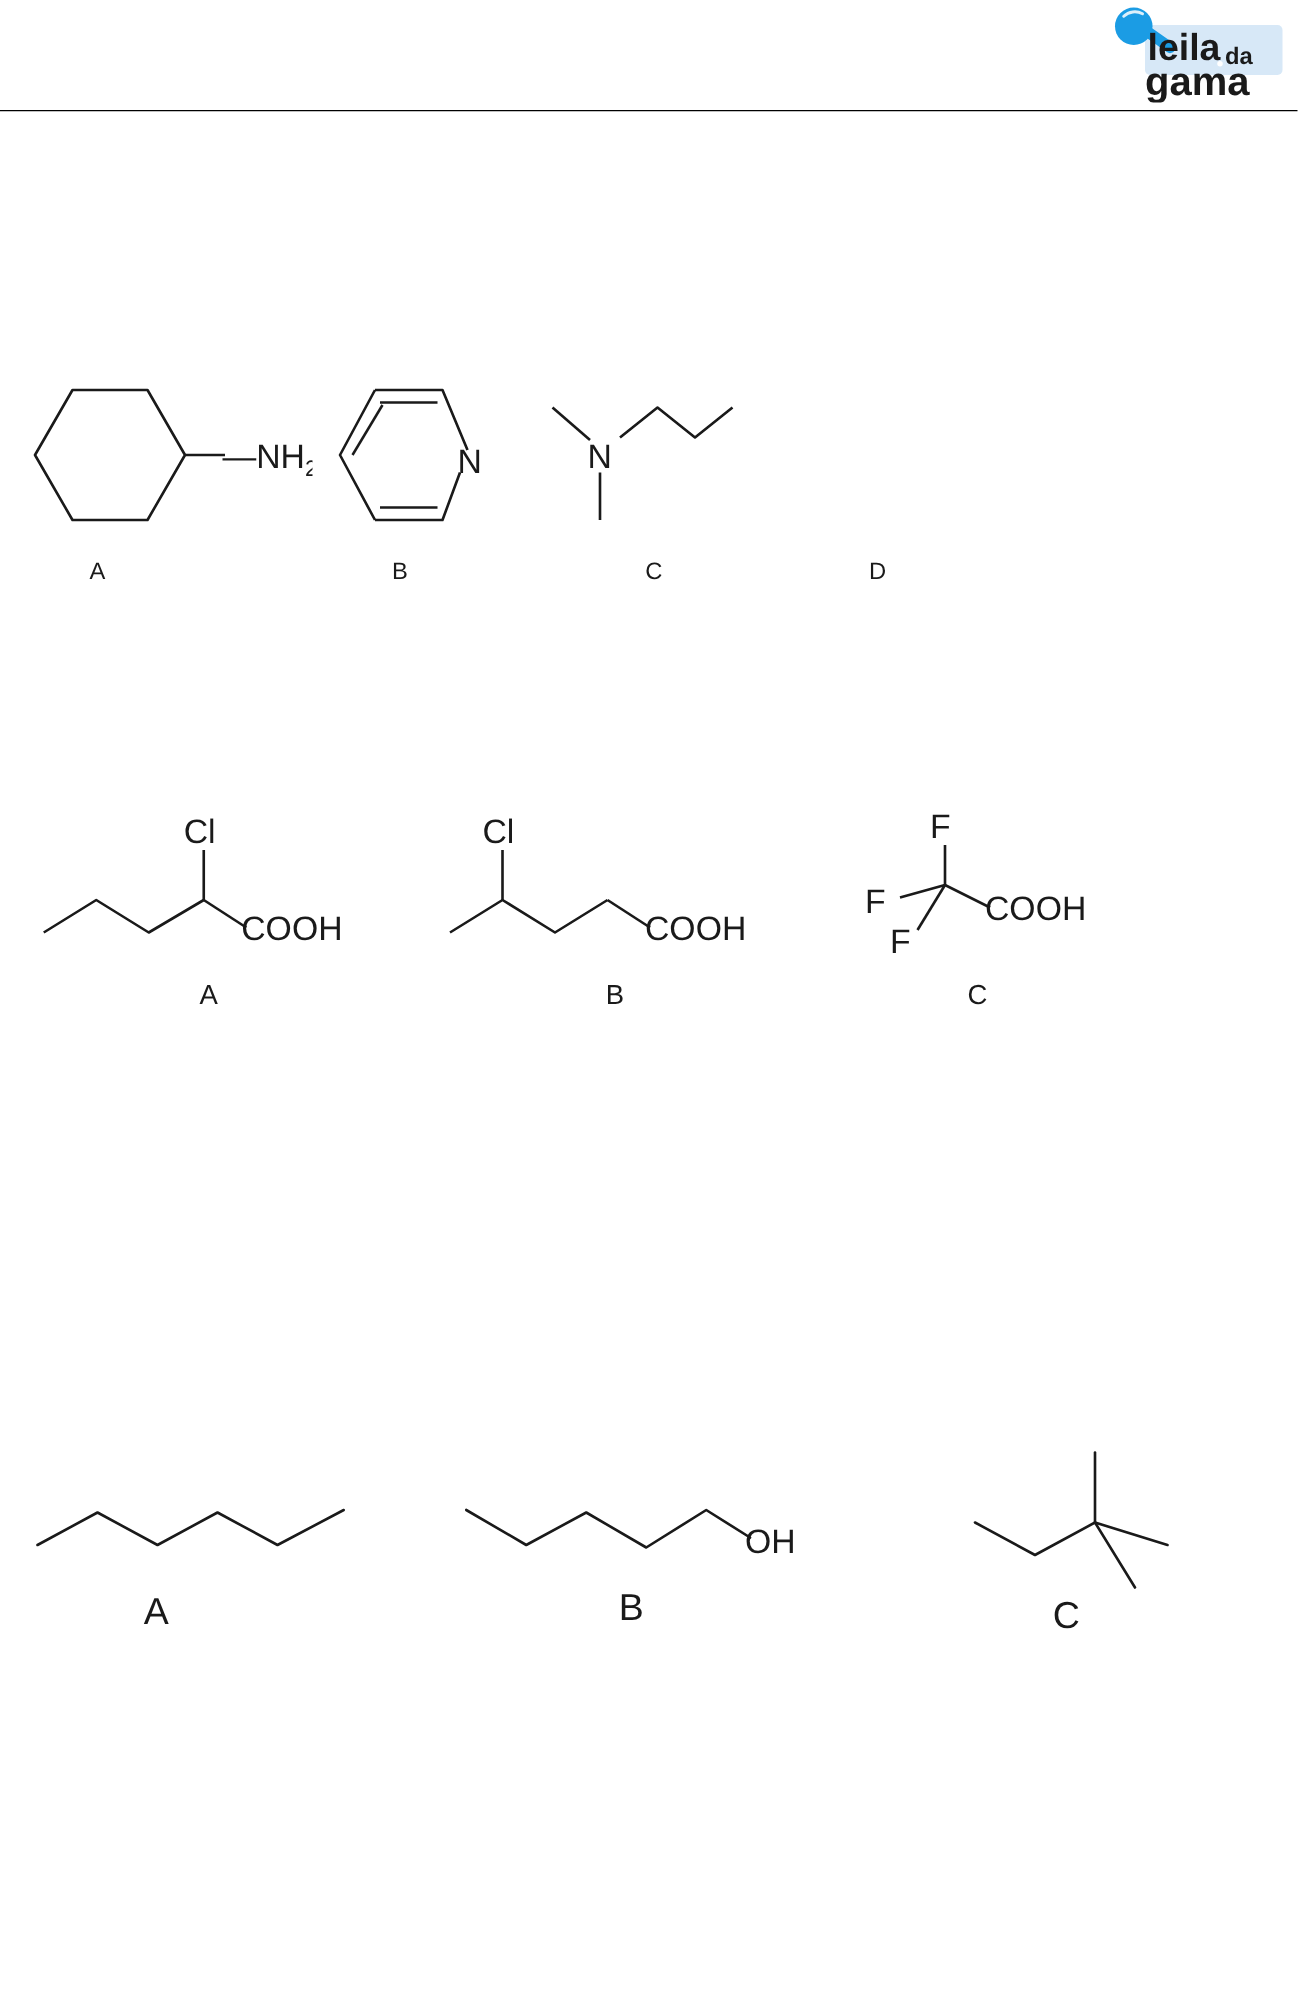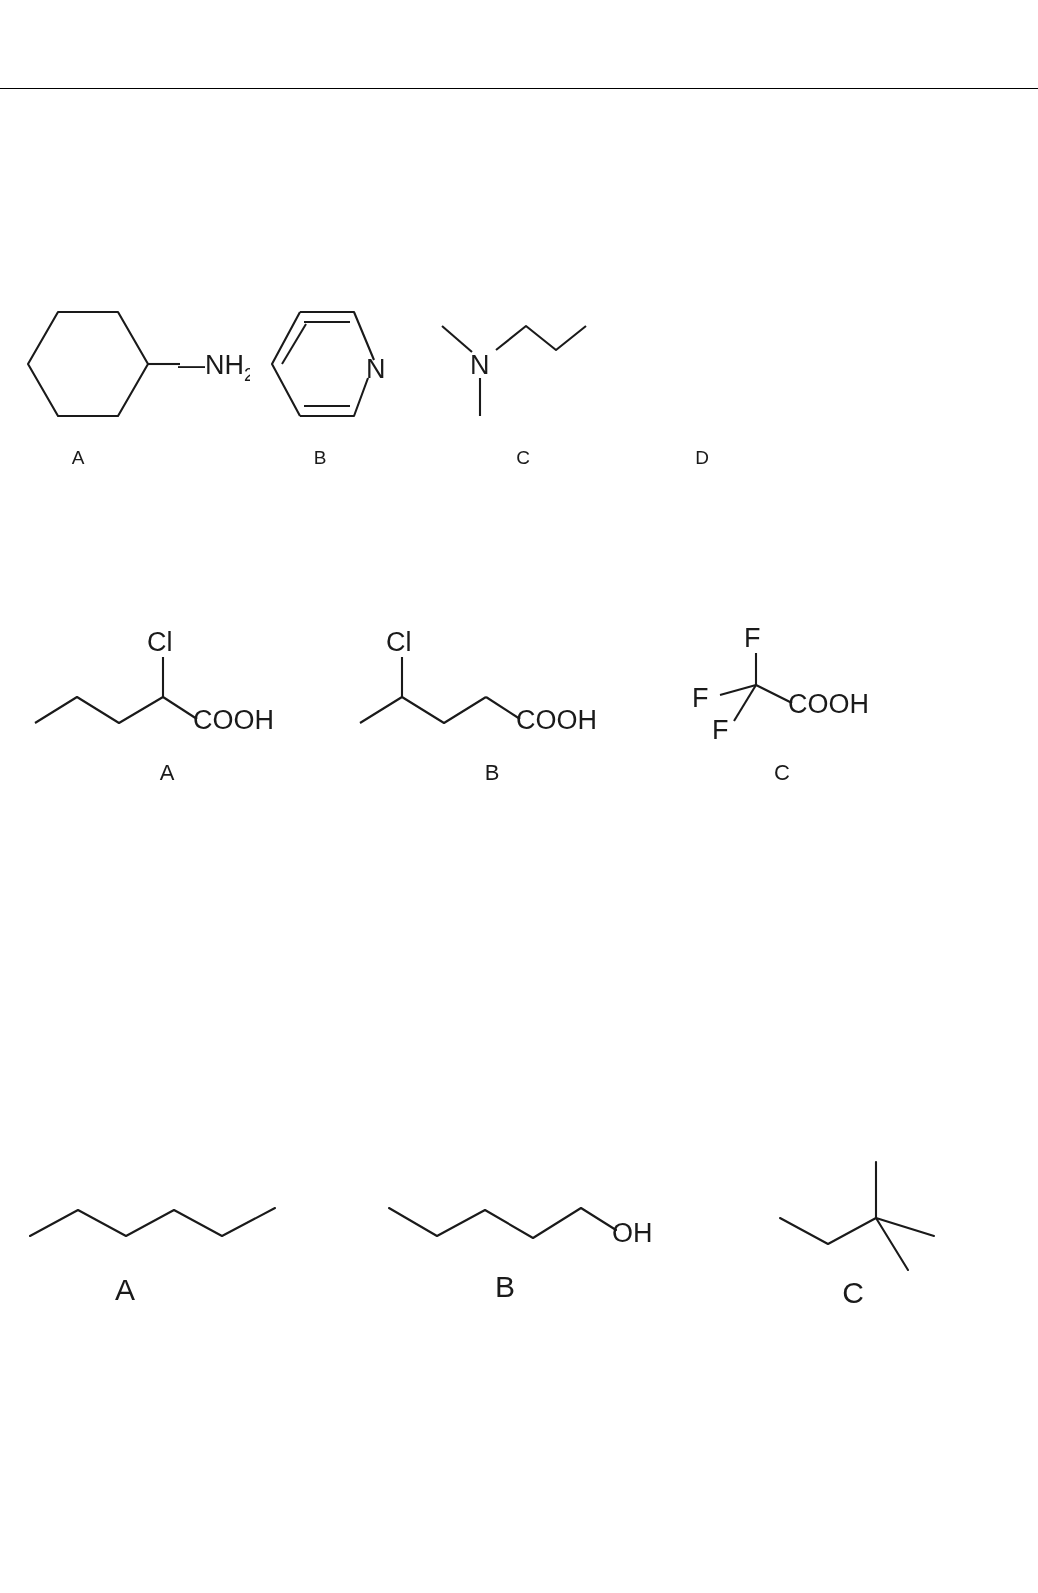--- a/index.html
+++ b/index.html
@@ -59,36 +59,53 @@
     color: #1a1a1a;
     line-height: 1;
     white-space: nowrap;
   }
   .label-sm { font-size: 19px; }
   .label-md { font-size: 22px; }
   .label-lg { font-size: 30px; }
 
   
   #row-amines       { top: 300px; height: 180px; }
-  #row-acids        { top: 617px; height: 185px; }
+  #row-acids        { top: 640px; height: 185px; }
   #row-hydrocarbons { top: 1120px; height: 200px; }
 
   
   text {
     font-family: "Liberation Sans", sans-serif;
     fill: #1a1a1a;
   }
   .atom-lbl { font-size: 27px; }
   .sub { font-size: 18px; }
 </style>
 </head>
 <body>
 
 <div id="header-area">
 
+  <div id="brand-logo">
+    <svg id="logo-svg" width="150" height="78" viewBox="0 0 150 78" xmlns="http://www.w3.org/2000/svg">
+
+      <rect x="36" y="16" width="110" height="40" rx="4" fill="#d7e8f7"></rect>
+
+      <g>
+        <line x1="36" y1="20" x2="56" y2="34" stroke="#1b9ce4" stroke-width="9" stroke-linecap="round"></line>
+        <circle cx="27" cy="17" r="15" fill="#1b9ce4"></circle>
+        <path d="M19 9 A13 13 0 0 1 34 7" stroke="#ffffff" stroke-width="2.4" fill="none" stroke-linecap="round" opacity="0.85"></path>
+      </g>
+
+      <text x="38" y="44" font-family="'Liberation Sans', sans-serif" font-size="30" font-weight="bold" fill="#1b1464">leila</text>
+      <text x="100" y="47" font-family="'Liberation Sans', sans-serif" font-size="19" font-weight="bold" fill="#1b1464">da</text>
+      <text x="36" y="72" font-family="'Liberation Sans', sans-serif" font-size="32" font-weight="bold" fill="#1b1464">gama</text>
+      <circle cx="96" cy="47" r="2.2" fill="#ffffff"></circle>
+    </svg>
+  </div>
 
   <div id="header-rule"></div>
 </div>
 
 <div class="struct-row" id="row-amines">
 
   <div class="struct-cell" style="left:20px;">
     <svg class="struct-svg" width="230" height="130" viewBox="0 0 230 130" xmlns="http://www.w3.org/2000/svg">
       <g fill="none" stroke="#1a1a1a" stroke-width="2.1" stroke-linejoin="round">
         <polygon points="38,12 98,12 128,64 98,116 38,116 8,64"></polygon>
@@ -181,21 +198,21 @@
 </div>
 
 <div class="struct-row" id="row-hydrocarbons">
 
   <div class="struct-cell" style="left:25px;">
     <svg class="struct-svg" width="270" height="140" viewBox="0 0 270 140" xmlns="http://www.w3.org/2000/svg">
       <polyline fill="none" stroke="#1a1a1a" stroke-width="2.1" stroke-linejoin="round" stroke-linecap="round" points="5,116 53,90 101,116 149,90 197,116 250,88"></polyline>
     </svg>
   </div>
 
-  <div class="struct-cell" style="left:384px;">
+  <div class="struct-cell" style="left:368px;">
     <svg class="struct-svg" width="290" height="140" viewBox="0 0 290 140" xmlns="http://www.w3.org/2000/svg">
       <polyline fill="none" stroke="#1a1a1a" stroke-width="2.1" stroke-linejoin="round" stroke-linecap="round" points="5,88 53,116 101,90 149,118 197,88 232,110"></polyline>
       <text class="atom-lbl" x="228" y="122">OH</text>
     </svg>
   </div>
 
   <div class="struct-cell" style="left:752px;">
     <svg class="struct-svg" width="220" height="160" viewBox="0 0 220 160" xmlns="http://www.w3.org/2000/svg">
       <g fill="none" stroke="#1a1a1a" stroke-width="2.1" stroke-linejoin="round" stroke-linecap="round">
         <polyline points="28,98 76,124 124,98"></polyline>

